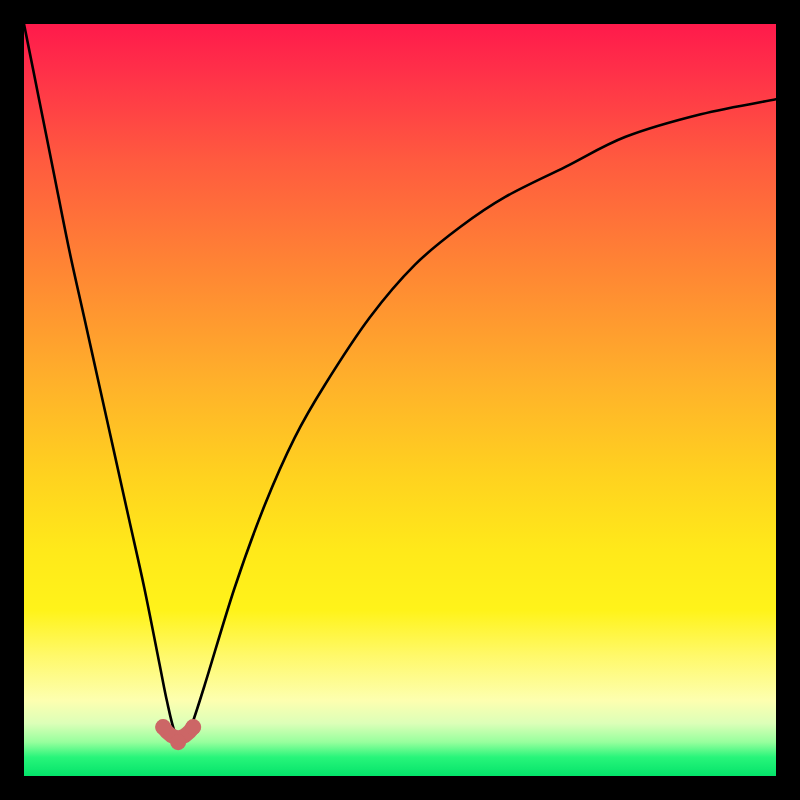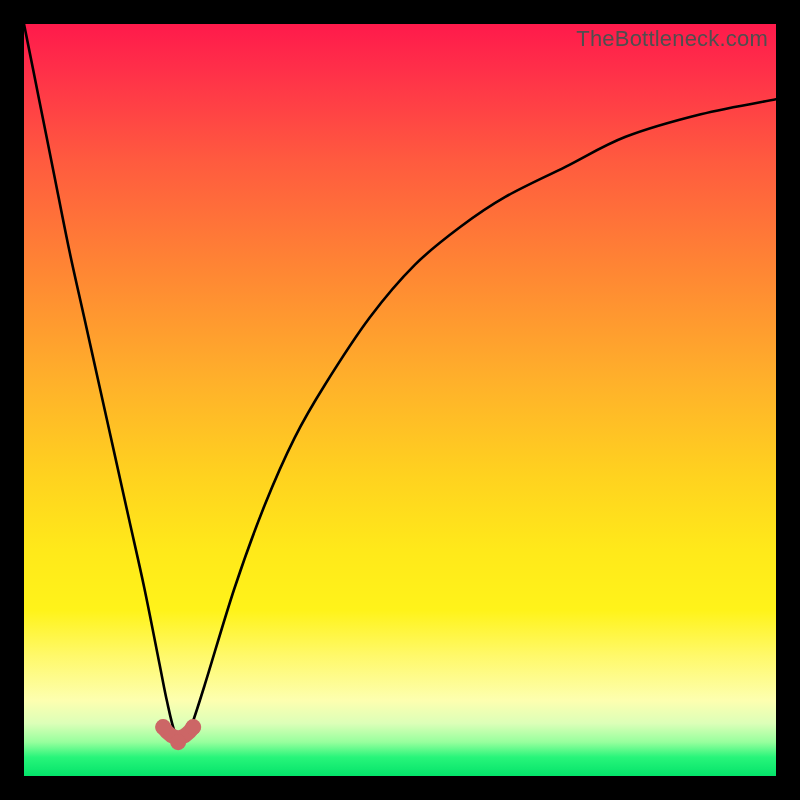--- a/index.html
+++ b/index.html
@@ -70,15 +70,14 @@
     <div class="gradient"></div>
     <svg class="curve" viewBox="0 0 752 752" preserveAspectRatio="none">
       <path id="curve-path" fill="none" stroke="#000" stroke-width="2.6" stroke-linecap="round" stroke-linejoin="round" d="M 0.00 0.00 C 2.51 12.53 10.03 50.13 15.04 75.20 C 20.05 100.27 25.07 125.33 30.08 150.40 C 35.09 175.47 40.11 201.79 45.12 225.60 C 50.13 249.41 55.15 270.72 60.16 293.28 C 65.17 315.84 70.19 338.40 75.20 360.96 C 80.21 383.52 85.23 406.08 90.24 428.64 C 95.25 451.20 100.27 473.76 105.28 496.32 C 110.29 518.88 115.31 540.19 120.32 564.00 C 125.33 587.81 131.60 620.40 135.36 639.20 C 139.12 658.00 140.37 665.52 142.88 676.80 C 145.39 688.08 147.89 700.61 150.40 706.88 C 152.91 713.15 155.41 714.40 157.92 714.40 C 160.43 714.40 161.68 715.65 165.44 706.88 C 169.20 698.11 172.96 685.57 180.48 661.76 C 188.00 637.95 200.53 594.08 210.56 564.00 C 220.59 533.92 230.61 506.35 240.64 481.28 C 250.67 456.21 260.69 433.65 270.72 413.60 C 280.75 393.55 288.27 381.01 300.80 360.96 C 313.33 340.91 330.88 313.33 345.92 293.28 C 360.96 273.23 376.00 255.68 391.04 240.64 C 406.08 225.60 421.12 214.32 436.16 203.04 C 451.20 191.76 463.73 182.99 481.28 172.96 C 498.83 162.93 521.39 152.91 541.44 142.88 C 561.49 132.85 579.04 121.57 601.60 112.80 C 624.16 104.03 651.73 96.51 676.80 90.24 C 701.87 83.97 739.47 77.71 752.00 75.20"></path>
       <g id="markers">
           <path d="M 139.12 703.12 Q 154.16 724.16 169.20 703.12" fill="none" stroke="#CC6666" stroke-width="15" stroke-linecap="round"></path>
           <circle cx="139.12" cy="703.12" r="8" fill="#CC6666"></circle>
           <circle cx="154.16" cy="718.16" r="8" fill="#CC6666"></circle>
           <circle cx="169.20" cy="703.12" r="8" fill="#CC6666"></circle>
         </g>
     </svg>
-    <div class="watermark">TheBottleneck.com</div>
   </div>
 </div>
 
 </body></html>

